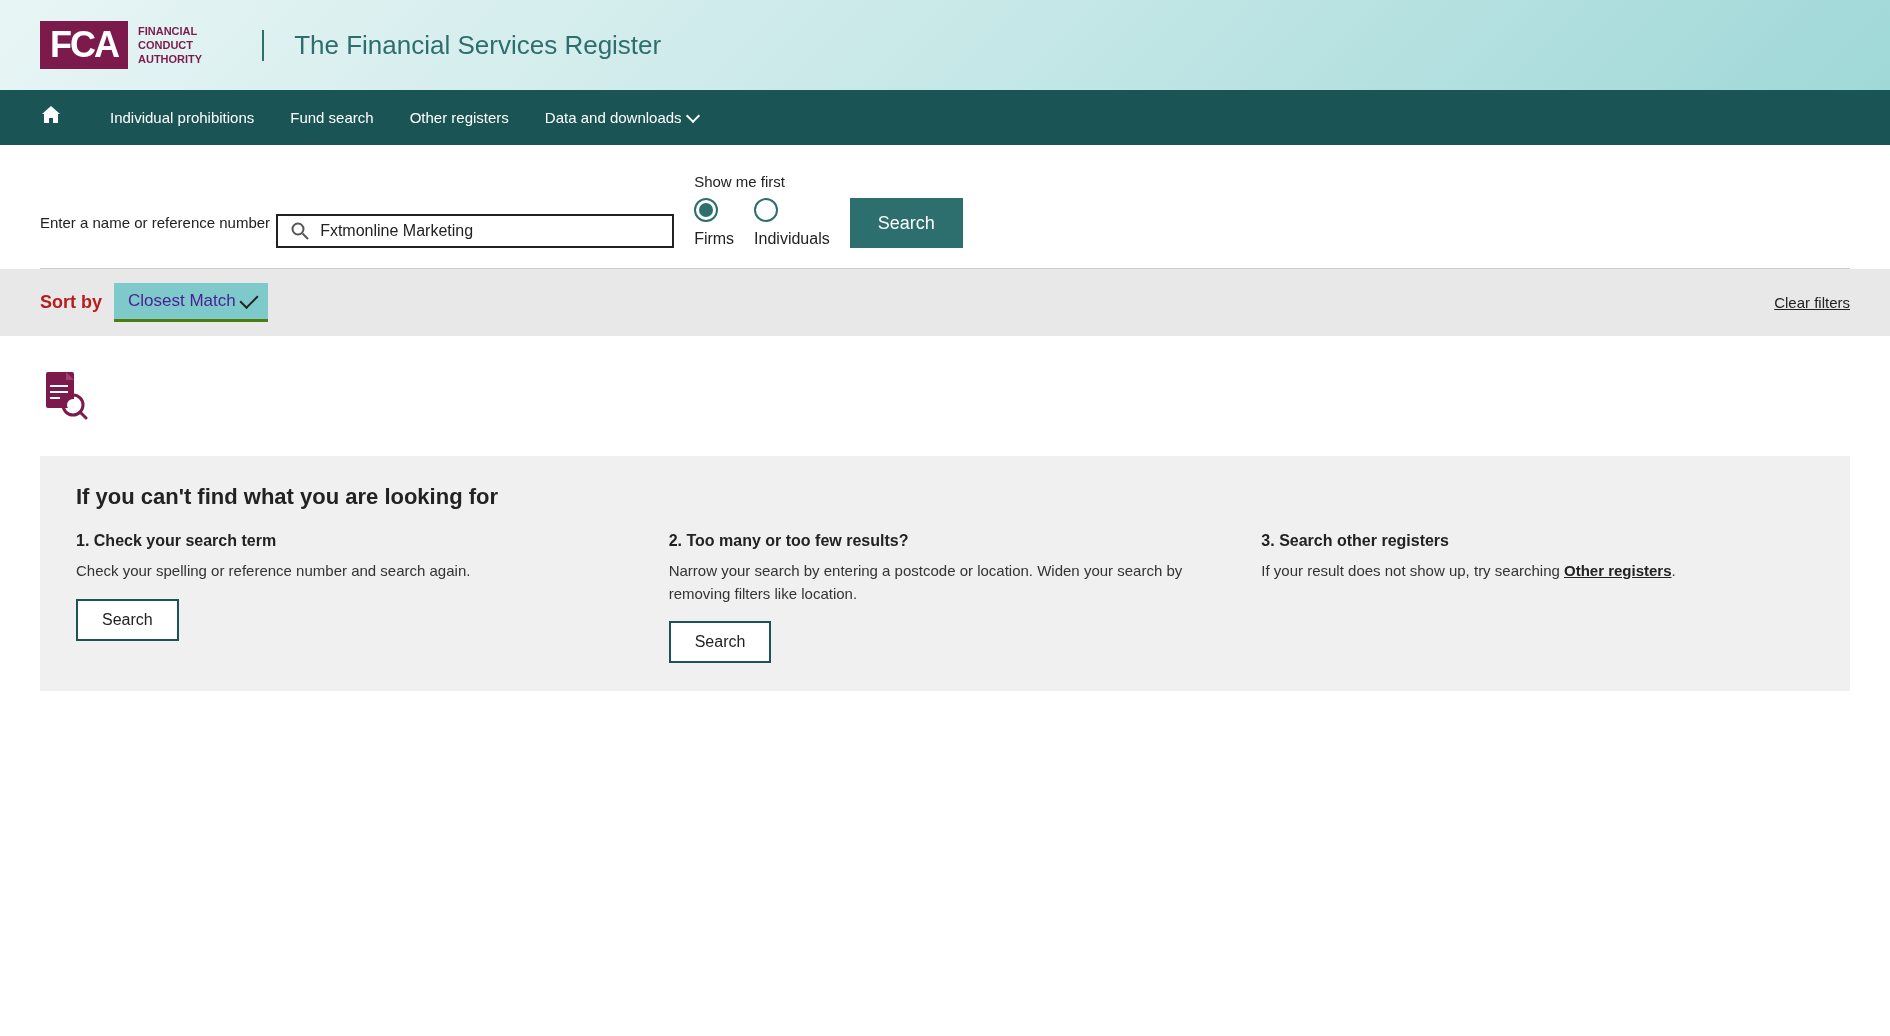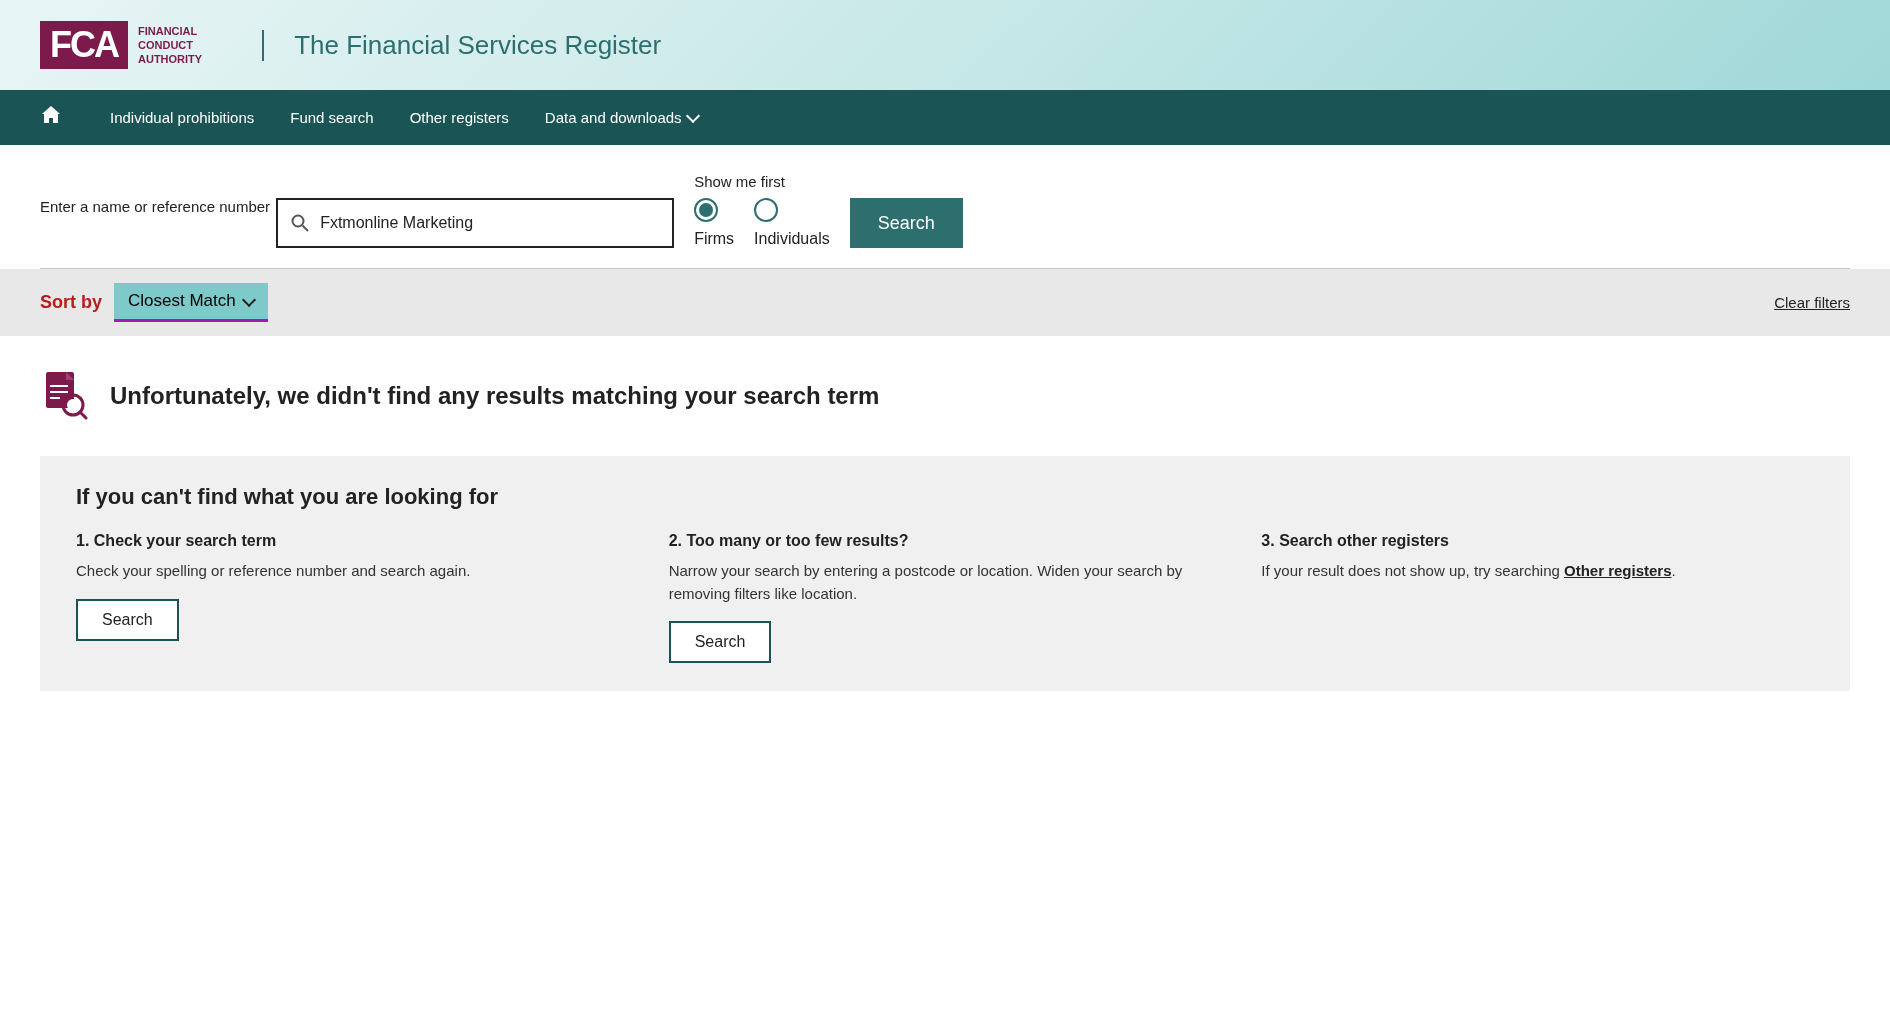--- a/index.html
+++ b/index.html
@@ -91,21 +91,21 @@
     }
     .search-label {
       font-size: 15px;
       color: #222;
     }
     .search-input-wrap {
       display: flex;
       align-items: center;
       border: 2px solid #222;
       background: #fff;
-      height: 50px;
+      height: 34px;
       padding: 0 12px;
       gap: 10px;
     }
     .search-input-wrap input {
       border: none;
       outline: none;
       font-size: 16px;
       width: 340px;
       color: #222;
     }
@@ -201,28 +201,27 @@
       align-items: center;
       gap: 12px;
     }
     .sort-by-label {
       font-size: 18px;
       font-weight: bold;
       color: #b91c1c;
     }
     .sort-dropdown {
       display: flex;
-      align-items: center;
       gap: 8px;
       background: #7ecaca;
       border: none;
-      border-bottom: 3px solid #a21caf;
+      border-bottom: 3px solid #4d7c0f;
       padding: 8px 14px;
       font-size: 17px;
-      color: #000000;
+      color: #4c1d95;
       cursor: pointer;
     }
     .clear-filters {
       font-size: 15px;
       color: #222;
       text-decoration: underline;
       cursor: pointer;
     }
 
     
@@ -405,21 +404,20 @@
 
         <line x1="10" y1="18" x2="28" y2="18" stroke="#fff" stroke-width="2"></line>
         <line x1="10" y1="24" x2="28" y2="24" stroke="#fff" stroke-width="2"></line>
         <line x1="10" y1="30" x2="20" y2="30" stroke="#fff" stroke-width="2"></line>
 
         <circle cx="33" cy="37" r="10" fill="none" stroke="#7b1a4b" stroke-width="3"></circle>
         <circle cx="33" cy="37" r="6" fill="#fff" stroke="none"></circle>
         <line x1="40" y1="44" x2="46" y2="50" stroke="#7b1a4b" stroke-width="3" stroke-linecap="round"></line>
       </svg>
     </div>
-    <h2 class="no-results-text">Unfortunately, we didn't find any results matching your search term</h2>
   </div>
 
   <div class="help-box">
     <h3 class="help-box-title">If you can't find what you are looking for</h3>
     <div class="help-columns">
 
       <div class="help-column">
         <p class="help-col-title">
           <span>1.</span> <span>Check your search term</span>
         </p>

